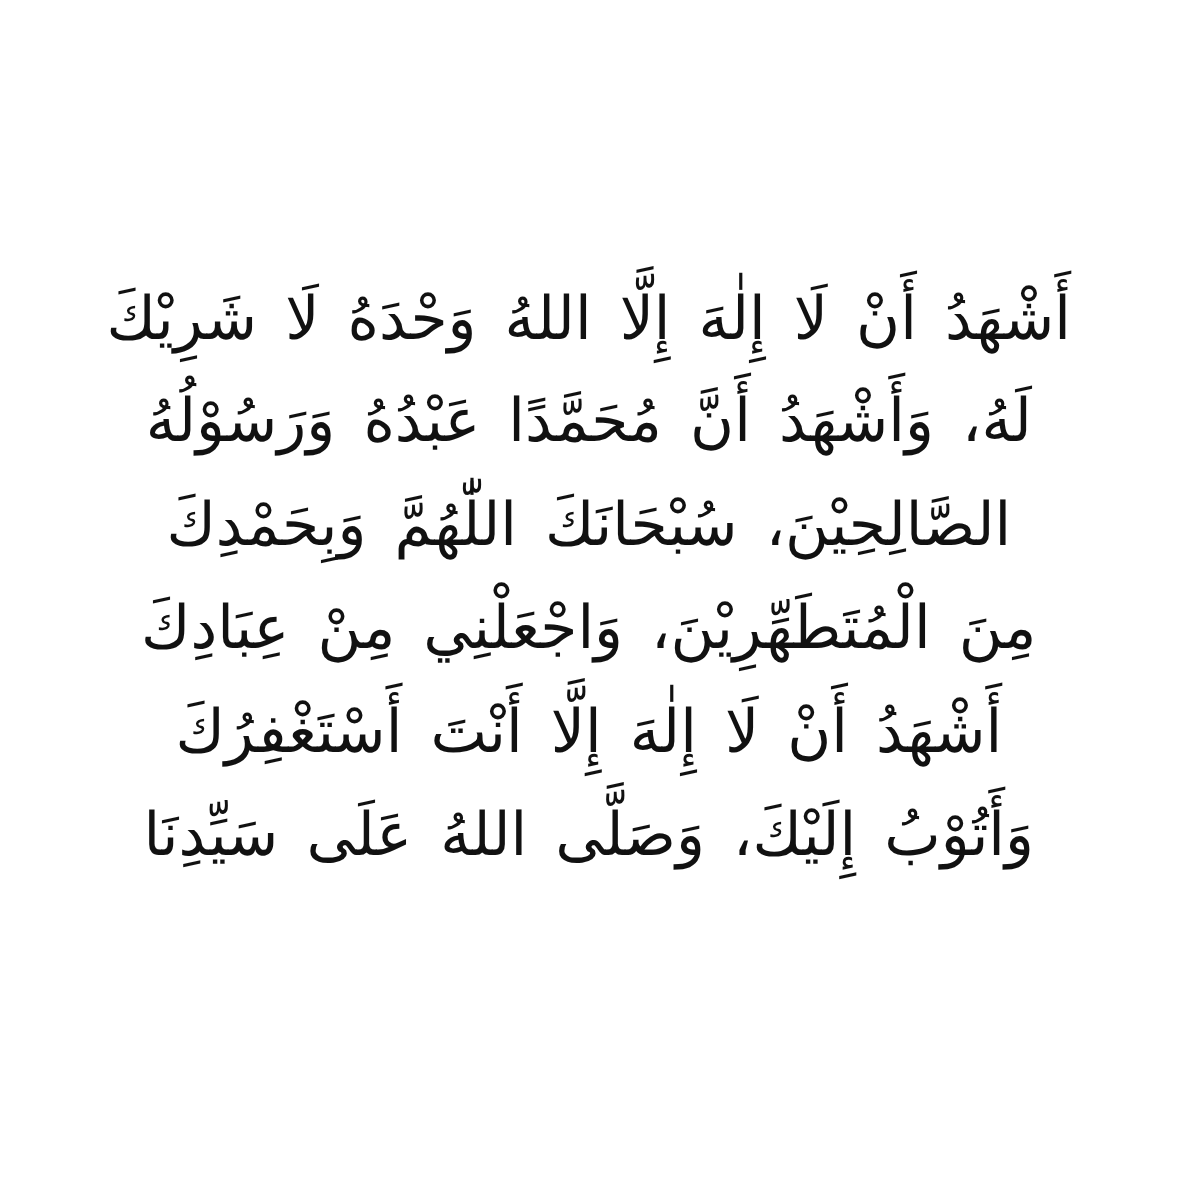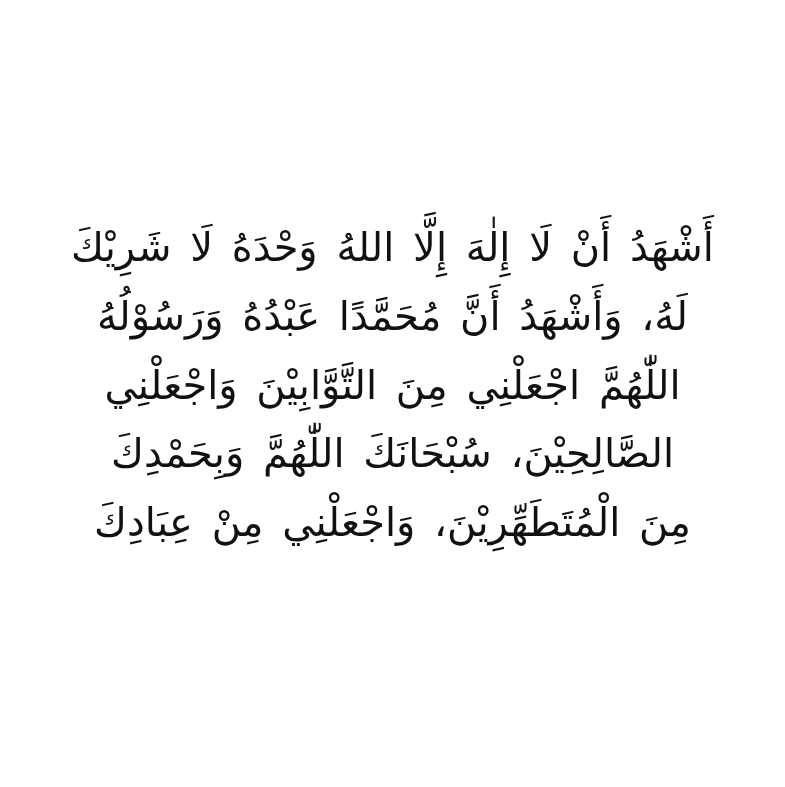--- a/index.html
+++ b/index.html
@@ -46,17 +46,18 @@
     font-size: 38px;
   }
 </style>
 </head>
 <body>
 
 <div class="page">
   <div class="arabic-block">
     <span class="line">أَشْهَدُ أَنْ لَا إِلٰهَ إِلَّا اللهُ وَحْدَهُ لَا شَرِيْكَ</span>
     <span class="line">لَهُ، وَأَشْهَدُ أَنَّ مُحَمَّدًا عَبْدُهُ وَرَسُوْلُهُ</span>
-    <span class="line">اللّٰهُمَّ اجْعَلْنِي مِنَ التَّوَّابِيْنَ وَاجْعَلْنِي</span>
     <span class="line">الصَّالِحِيْنَ، سُبْحَانَكَ اللّٰهُمَّ وَبِحَمْدِكَ</span>
     <span class="line">مِنَ الْمُتَطَهِّرِيْنَ، وَاجْعَلْنِي مِنْ عِبَادِكَ</span>
+    <span class="line">أَشْهَدُ أَنْ لَا إِلٰهَ إِلَّا أَنْتَ أَسْتَغْفِرُكَ</span>
+    <span class="line">وَأَتُوْبُ إِلَيْكَ، وَصَلَّى اللهُ عَلَى سَيِّدِنَا</span>
   </div>
 </div>
 
 </body></html>

